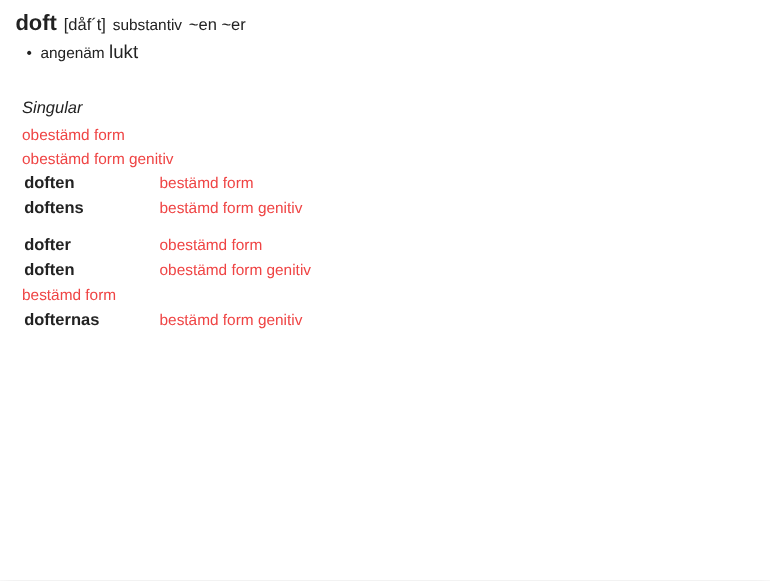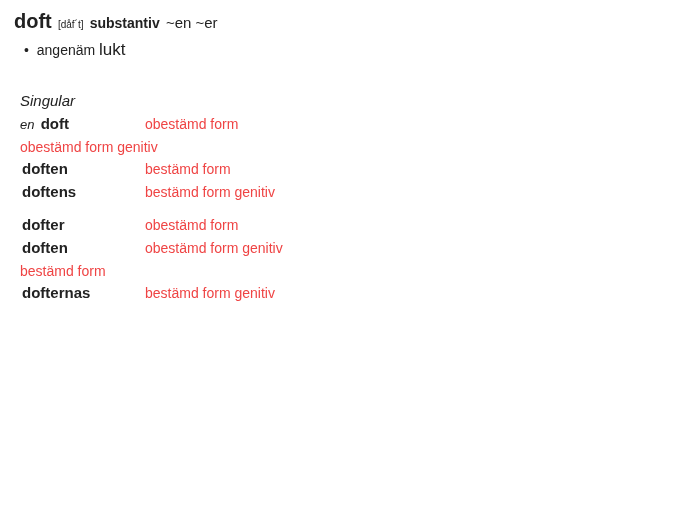--- a/index.html
+++ b/index.html
@@ -22,27 +22,26 @@
   .headline {
     font-size: 15px;
     line-height: 22px;
   }
   .headline .word {
     font-weight: bold;
     font-size: 20px;
     margin-right: 2px;
   }
   .headline .pron {
-    font-size: 10px;
+    font-size: 15px;
     margin-top: 40px;
   }
   .headline .pos {
     font-size: 14px;
     margin-left: 2px;
-    font-weight: bold;
   }
   .headline .infl {
     font-size: 15px;
     margin-left: 2px;
   }
   .defline {
     margin: 4px 0 32px 10px;
     font-size: 14px;
   }
   .defline .bullet {
@@ -98,24 +97,20 @@
   <div class="defline">
     <span class="bullet">•</span>
     <span>angenäm</span>
     <span class="high">lukt</span>
   </div>
 
   <div class="section">
     <div class="section-title">Singular</div>
 
     <div class="row">
-      <div class="col-form">
-        <span class="article">en</span>
-        <span class="wordform">doft</span>
-      </div>
       <div class="col-desc">obestämd form</div>
     </div>
 
     <div class="row">
       <div class="col-desc">obestämd form genitiv</div>
     </div>
 
     <div class="row">
       <div class="col-form">
         <span class="article"></span>

